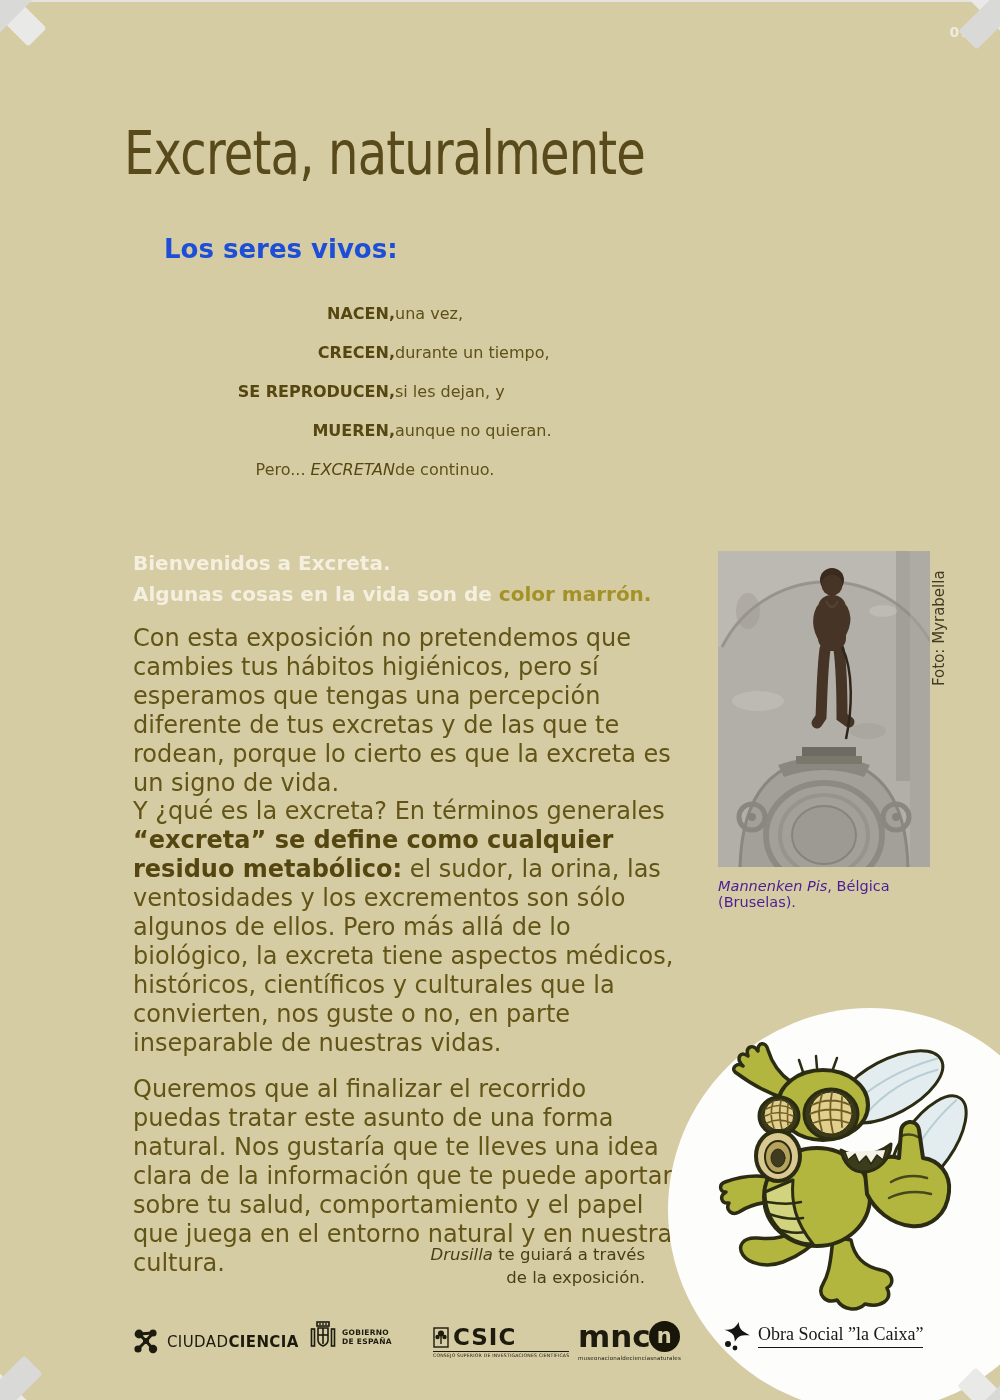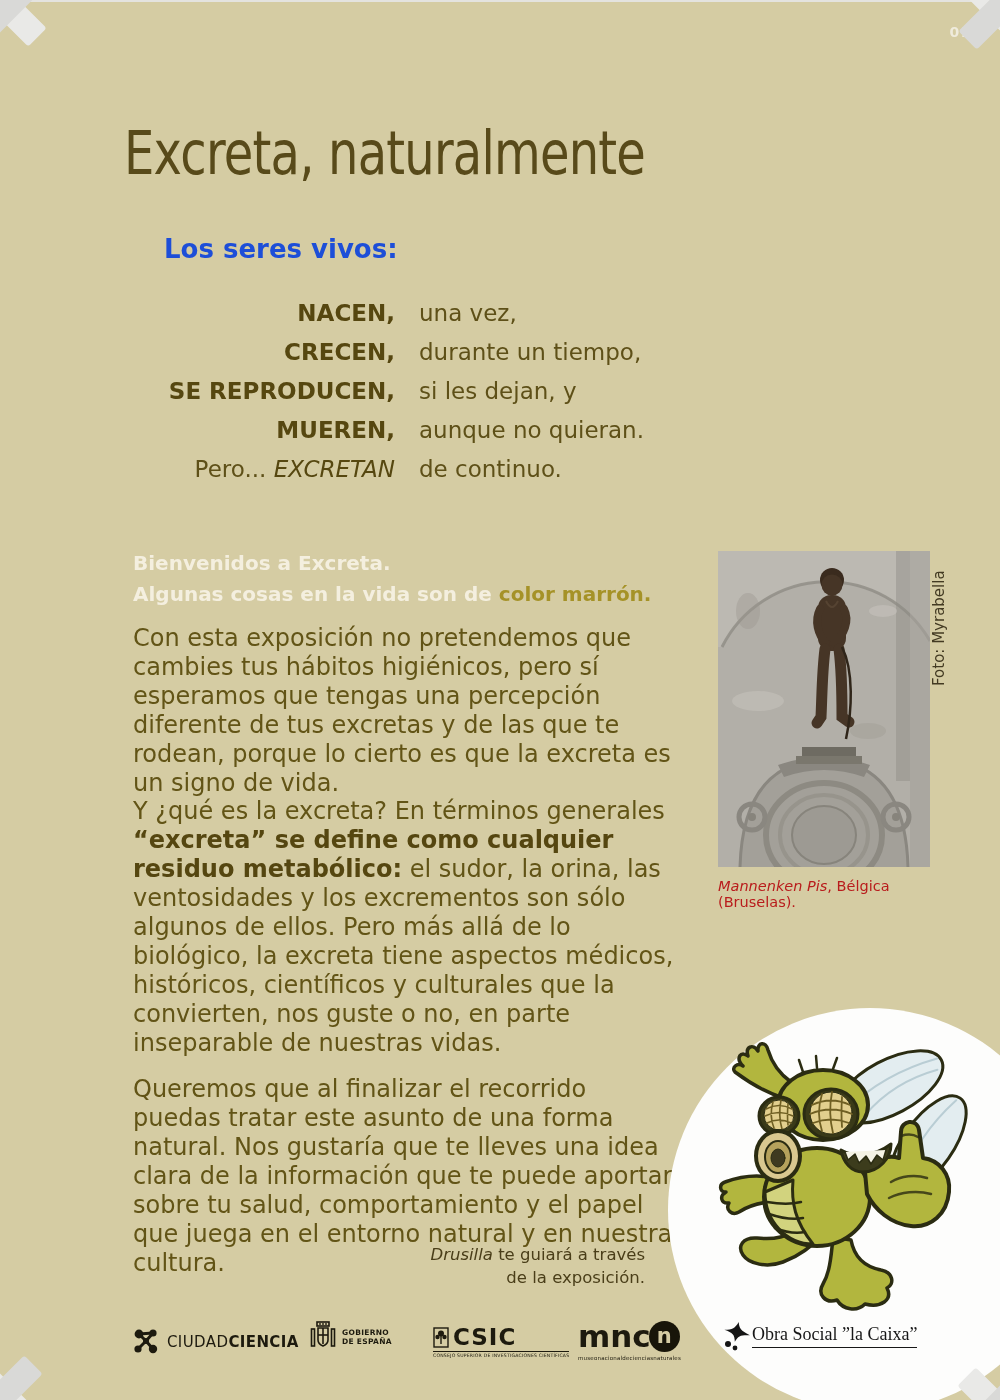--- a/index.html
+++ b/index.html
@@ -10,49 +10,49 @@
   .top-strip{left:0;top:0;width:1000px;height:2px;background:#e4e3df;z-index:6;}
   .corner-x{z-index:6;}
 
   .page-num{left:946;top:24px;right:28px;left:auto;color:#efebdc;font-size:14px;font-weight:700;letter-spacing:1.5px;}
 
   .title{left:124px;top:118px;color:#584a1a;font-size:60px;white-space:nowrap;}
   .title .squeeze{display:inline-block;transform:scaleX(0.80);transform-origin:0 50%;letter-spacing:-1px;}
 
   .intro-head{left:164px;top:234px;color:#1d4ed8;font-size:26px;font-weight:700;}
 
-  .verbs{left:133px;top:294px;display:grid;grid-template-columns:262px auto;column-gap:24px;
-         font-size:23px;line-height:39px;color:#5e5018;}
+  .verbs{left:133px;top:294px;display:grid;grid-template-columns:262px auto;
+         font-size:16px;line-height:39px;color:#5e5018;}
   .verbs .l{text-align:right;font-weight:700;color:#564710;}
   .verbs .r{text-align:left;}
   .verbs .plain{font-weight:400;color:#5e5018;}
   .verbs .bi{font-weight:400;font-style:italic;color:#564710;}
 
   .welcome{left:133px;top:548px;font-size:20px;font-weight:700;line-height:31px;color:#f4efdf;}
   .welcome .accent{color:#a59227;}
 
   .para{left:133px;width:548px;color:#625416;font-size:24px;line-height:29px;margin:0;}
   .para b{color:#554610;}
   .p1{top:624px;}
   .p2{top:797px;}
   .p3{top:1075px;}
 
   .photo-wrap{left:718px;top:551px;width:212px;height:316px;}
   .photo-credit{left:930px;top:546px;height:140px;color:#433a22;font-size:15px;
                 writing-mode:vertical-rl;transform:rotate(180deg);}
-  .photo-caption{left:718px;top:878px;width:230px;color:#b91c1c;font-size:14.5px;}
+  .photo-caption{left:718px;top:878px;width:230px;color:#4c1d95;font-size:14.5px;}
   .photo-caption i{font-style:italic;}
 
   .guide-caption{left:420px;top:1243px;width:225px;text-align:right;color:#4a3e19;font-size:16.5px;line-height:23px;}
   .guide-caption i{font-style:italic;}
 
   .white-circle{left:668px;top:1008px;width:404px;height:404px;border-radius:50%;background:#fdfdfc;z-index:1;}
   .fly{left:695px;top:1032px;z-index:2;}
 
-  .caixa{left:722px;top:1320px;z-index:3;display:flex;align-items:center;}
+  .caixa{left:722px;top:1320px;z-index:3;display:flex;align-items:center;gap:6px;}
   .caixa-label{font-family:"Liberation Serif","DejaVu Serif",serif;font-size:18px;color:#171717;
                border-bottom:1.3px solid #171717;padding-bottom:2px;white-space:nowrap;}
 
   .logo-row-item{z-index:2;color:#1d1a0e;}
   .cc-logo{left:133px;top:1328px;display:flex;align-items:center;gap:7px;}
   .cc-text{font-size:15px;letter-spacing:0.4px;}
   .cc-text b{font-weight:700;}
   .gob-logo{left:310px;top:1320px;display:flex;align-items:center;gap:6px;}
   .gob-text{font-size:7.5px;font-weight:700;line-height:9px;letter-spacing:0.3px;}
   .csic-logo{left:433px;top:1324px;text-align:center;}

